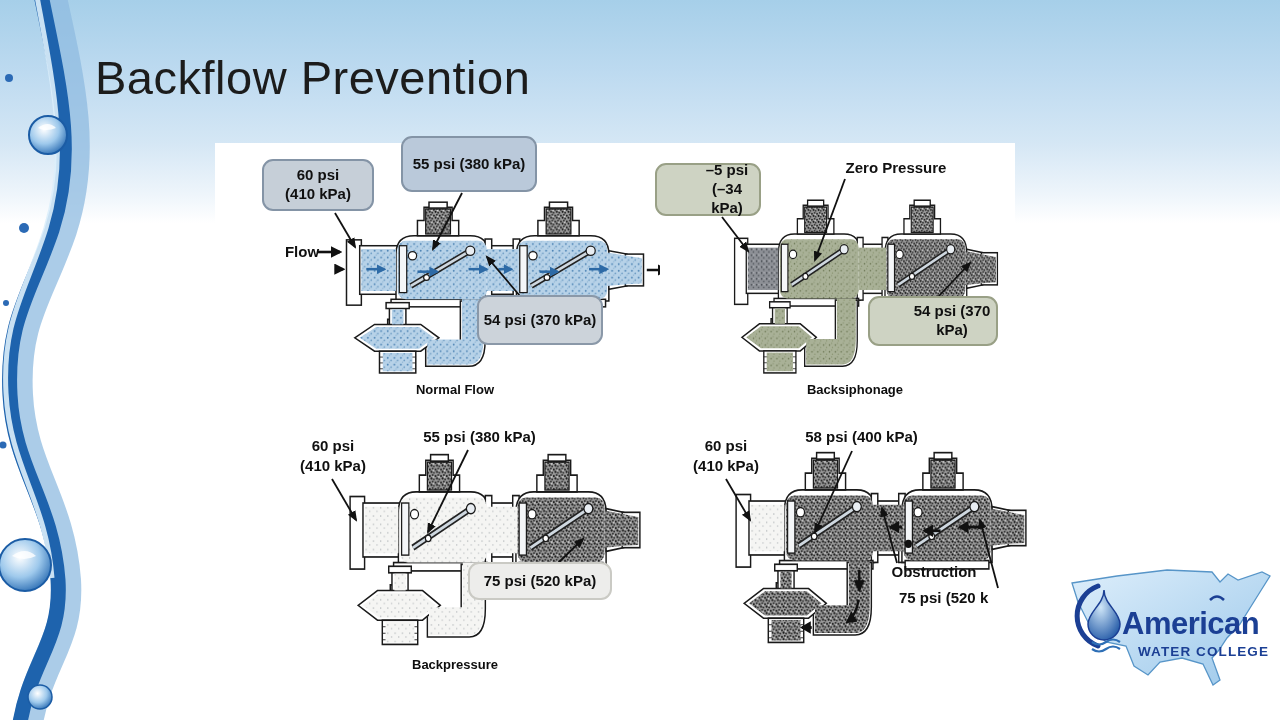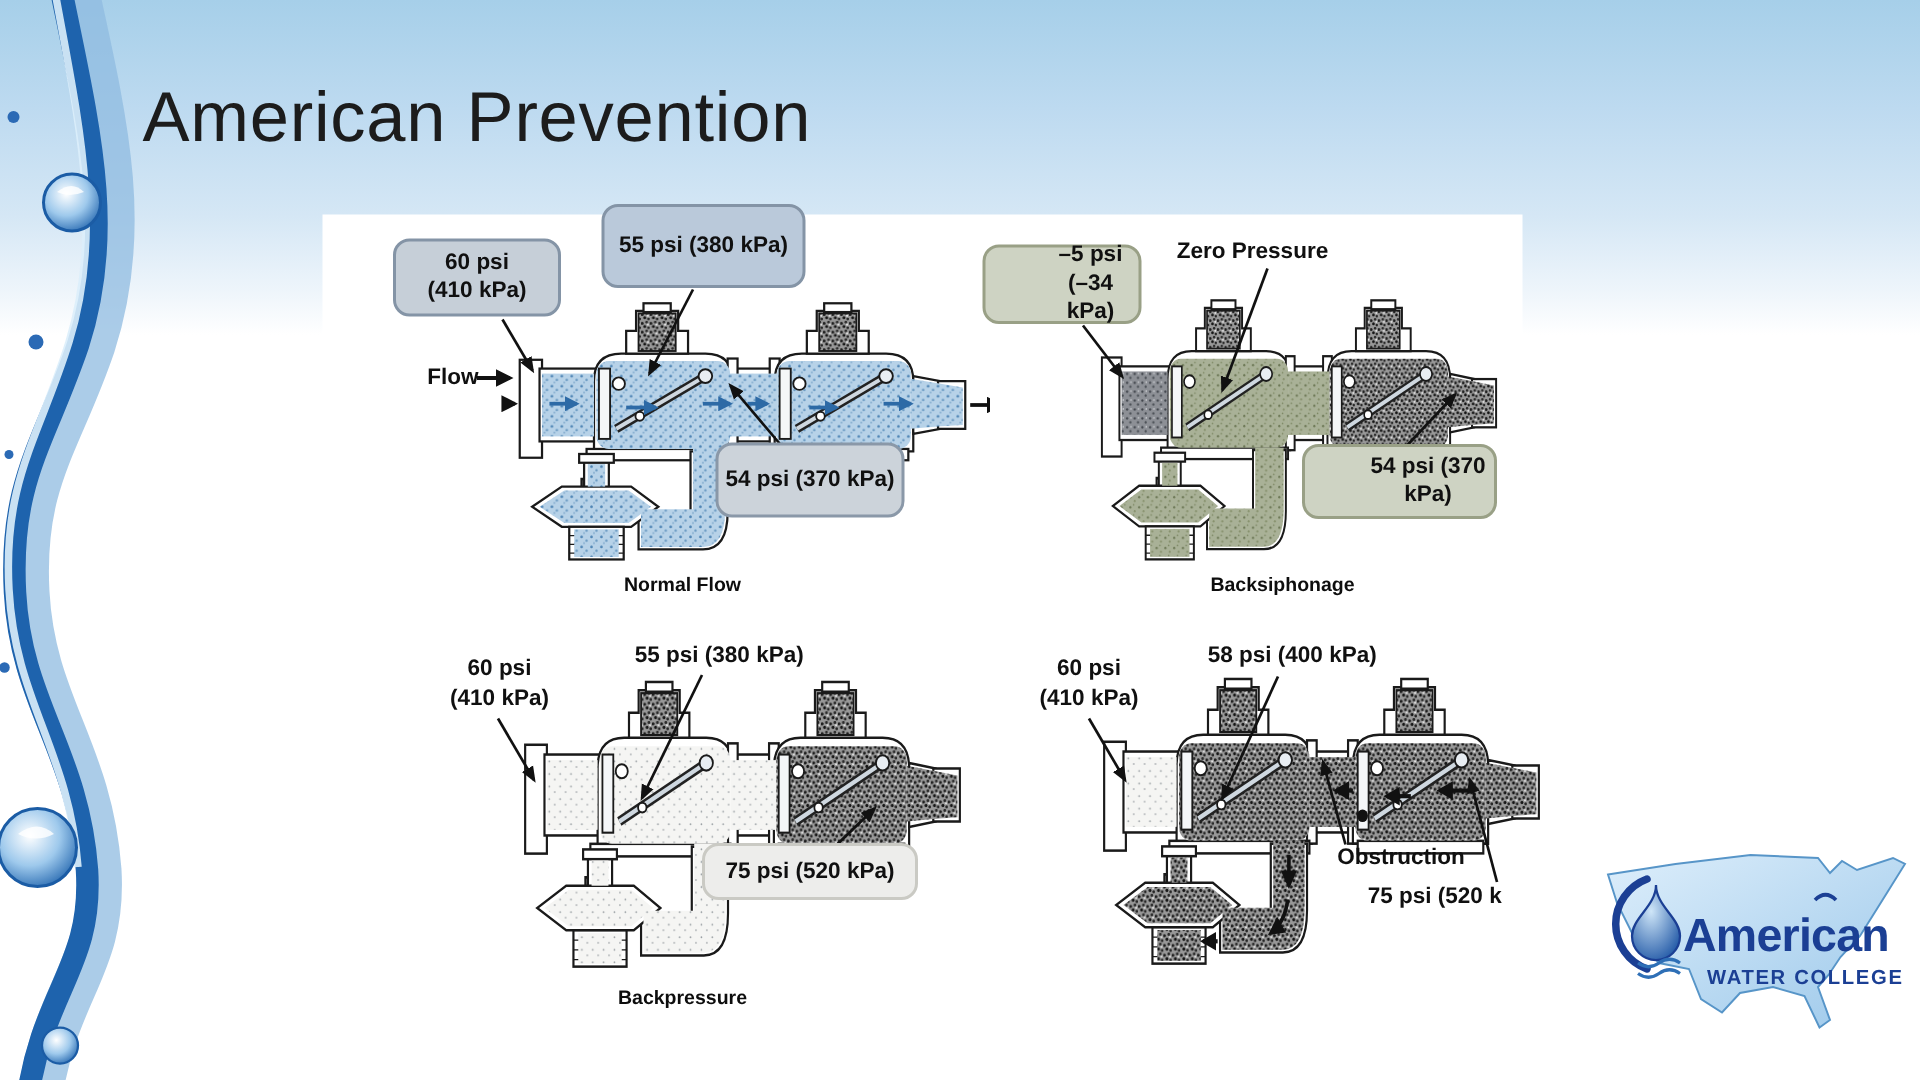--- a/index.html
+++ b/index.html
@@ -163,21 +163,21 @@
     <path d="M38,128 q10,-8 18,0 q-10,4 -18,0" fill="#ffffff" opacity="0.8"></path>
     <circle cx="25" cy="565" r="26" fill="url(#bubbleGrad)" stroke="#1b5ca5" stroke-width="2"></circle>
     <path d="M12,556 q13,-10 24,0 q-12,6 -24,0" fill="#ffffff" opacity="0.8"></path>
     <circle cx="40" cy="697" r="12" fill="url(#bubbleGrad)" stroke="#1b5ca5" stroke-width="1.5"></circle>
     <circle cx="9" cy="78" r="4" fill="#2b6ab5"></circle>
     <circle cx="24" cy="228" r="5" fill="#2b6ab5"></circle>
     <circle cx="6" cy="303" r="3" fill="#2b6ab5"></circle>
     <circle cx="3" cy="445" r="3.5" fill="#2b6ab5"></circle>
   </svg>
 
-  <div id="title" class="abs">American Prevention</div>
+  <div id="title" class="abs">Backflow Prevention</div>
 
   <div id="figure-bg" class="abs"></div>
 
   <svg id="diag-normal" class="diag" style="left:330px;top:198px" width="330" height="180" viewBox="0 0 400 215" preserveAspectRatio="none">
     <use href="#assembly" x="20" y="5"></use>
     <g transform="translate(20,5)" fill="none" stroke-width="3">
       <path d="M-14,80 h10" stroke="#111" marker-end="url(#mBlk)"></path>
       <path d="M24,80 h22" stroke="#2d6aa6" marker-end="url(#mBlu)"></path>
       <path d="M86,83 h24" stroke="#2d6aa6" marker-end="url(#mBlu)"></path>
       <path d="M148,80 h22" stroke="#2d6aa6" marker-end="url(#mBlu)"></path>
@@ -230,35 +230,35 @@
 
   <div class="callout co-blue1 abs" style="left:262px;top:159px;width:112px;height:52px">60 psi
 (410 kPa)</div>
   <div class="callout co-blue2 abs" style="left:401px;top:136px;width:136px;height:56px">55 psi (380 kPa)</div>
   <div class="freelabel" style="left:281px;top:242px;width:42px">Flow</div>
   <div class="callout co-blue3 abs" style="left:477px;top:295px;width:126px;height:50px">54 psi (370 kPa)</div>
   <div class="caption" style="left:345px;top:382px;width:220px">Normal Flow</div>
 
   <div class="callout co-olive abs" style="left:655px;top:163px;width:106px;height:53px">–5 psi
 (–34 kPa)</div>
-  <div class="freelabel" style="left:775px;top:158px;width:120px">Zero Pressure</div>
+  <div class="freelabel" style="left:836px;top:158px;width:120px">Zero Pressure</div>
   <div class="callout co-olive abs" style="left:868px;top:296px;width:130px;height:50px">54 psi (370 kPa)</div>
   <div class="caption" style="left:745px;top:382px;width:220px">Backsiphonage</div>
 
   <div class="freelabel" style="left:294px;top:436px;width:78px">60 psi
 (410 kPa)</div>
   <div class="freelabel" style="left:407px;top:427px;width:145px">55 psi (380 kPa)</div>
   <div class="callout co-light abs" style="left:468px;top:562px;width:144px;height:38px">75 psi (520 kPa)</div>
   <div class="caption" style="left:345px;top:657px;width:220px">Backpressure</div>
 
   <div class="freelabel" style="left:687px;top:436px;width:78px">60 psi
 (410 kPa)</div>
   <div class="freelabel" style="left:789px;top:427px;width:145px">58 psi (400 kPa)</div>
   <div class="freelabel" style="left:884px;top:562px;width:100px">Obstruction</div>
-  <div class="freelabel" style="left:899px;top:588px;width:115px;text-align:center">75 psi (520 k</div>
+  <div class="freelabel" style="left:899px;top:588px;width:115px;text-align:left">75 psi (520 k</div>
 
   <svg class="abs" style="left:1062px;top:558px" width="218" height="162" viewBox="0 0 218 162">
     <path d="M10,25 L55,18 L105,12 L150,14 L158,24 L166,16 L176,22 L200,14 L208,18 L198,34 L188,50 L178,66 L165,80 L157,92 L150,100 L158,122 L151,127 L141,106 L120,100 L98,104 L86,117 L72,108 L64,88 L44,84 L26,64 L16,44 Z" fill="url(#mapGrad)" stroke="#5795c8" stroke-width="1.3"></path>
     <path d="M42,32 C42,46 26,54 26,66 a16,16 0 0 0 32,0 C58,54 42,46 42,32 Z" fill="url(#dropGrad)" stroke="#1b3f94" stroke-width="1.5"></path>
     <path d="M36,28 A32,32 0 0 0 36,88" fill="none" stroke="#1b3f94" stroke-width="5" stroke-linecap="round"></path>
     <path d="M30,84 q7,5 14,0 q7,-5 14,0 M30,91 q7,5 14,0 q7,-5 14,0" fill="none" stroke="#2e6fb6" stroke-width="2.2"></path>
     <path d="M148,42 q7,-7 14,0" fill="none" stroke="#1b3f94" stroke-width="2.5"></path>
     <text x="60" y="76" class="logo-word" font-size="31" letter-spacing="-0.5">American</text>
     <text x="76" y="98" class="logo-word" font-size="13.5" letter-spacing="1.1">WATER COLLEGE</text>
   </svg>

